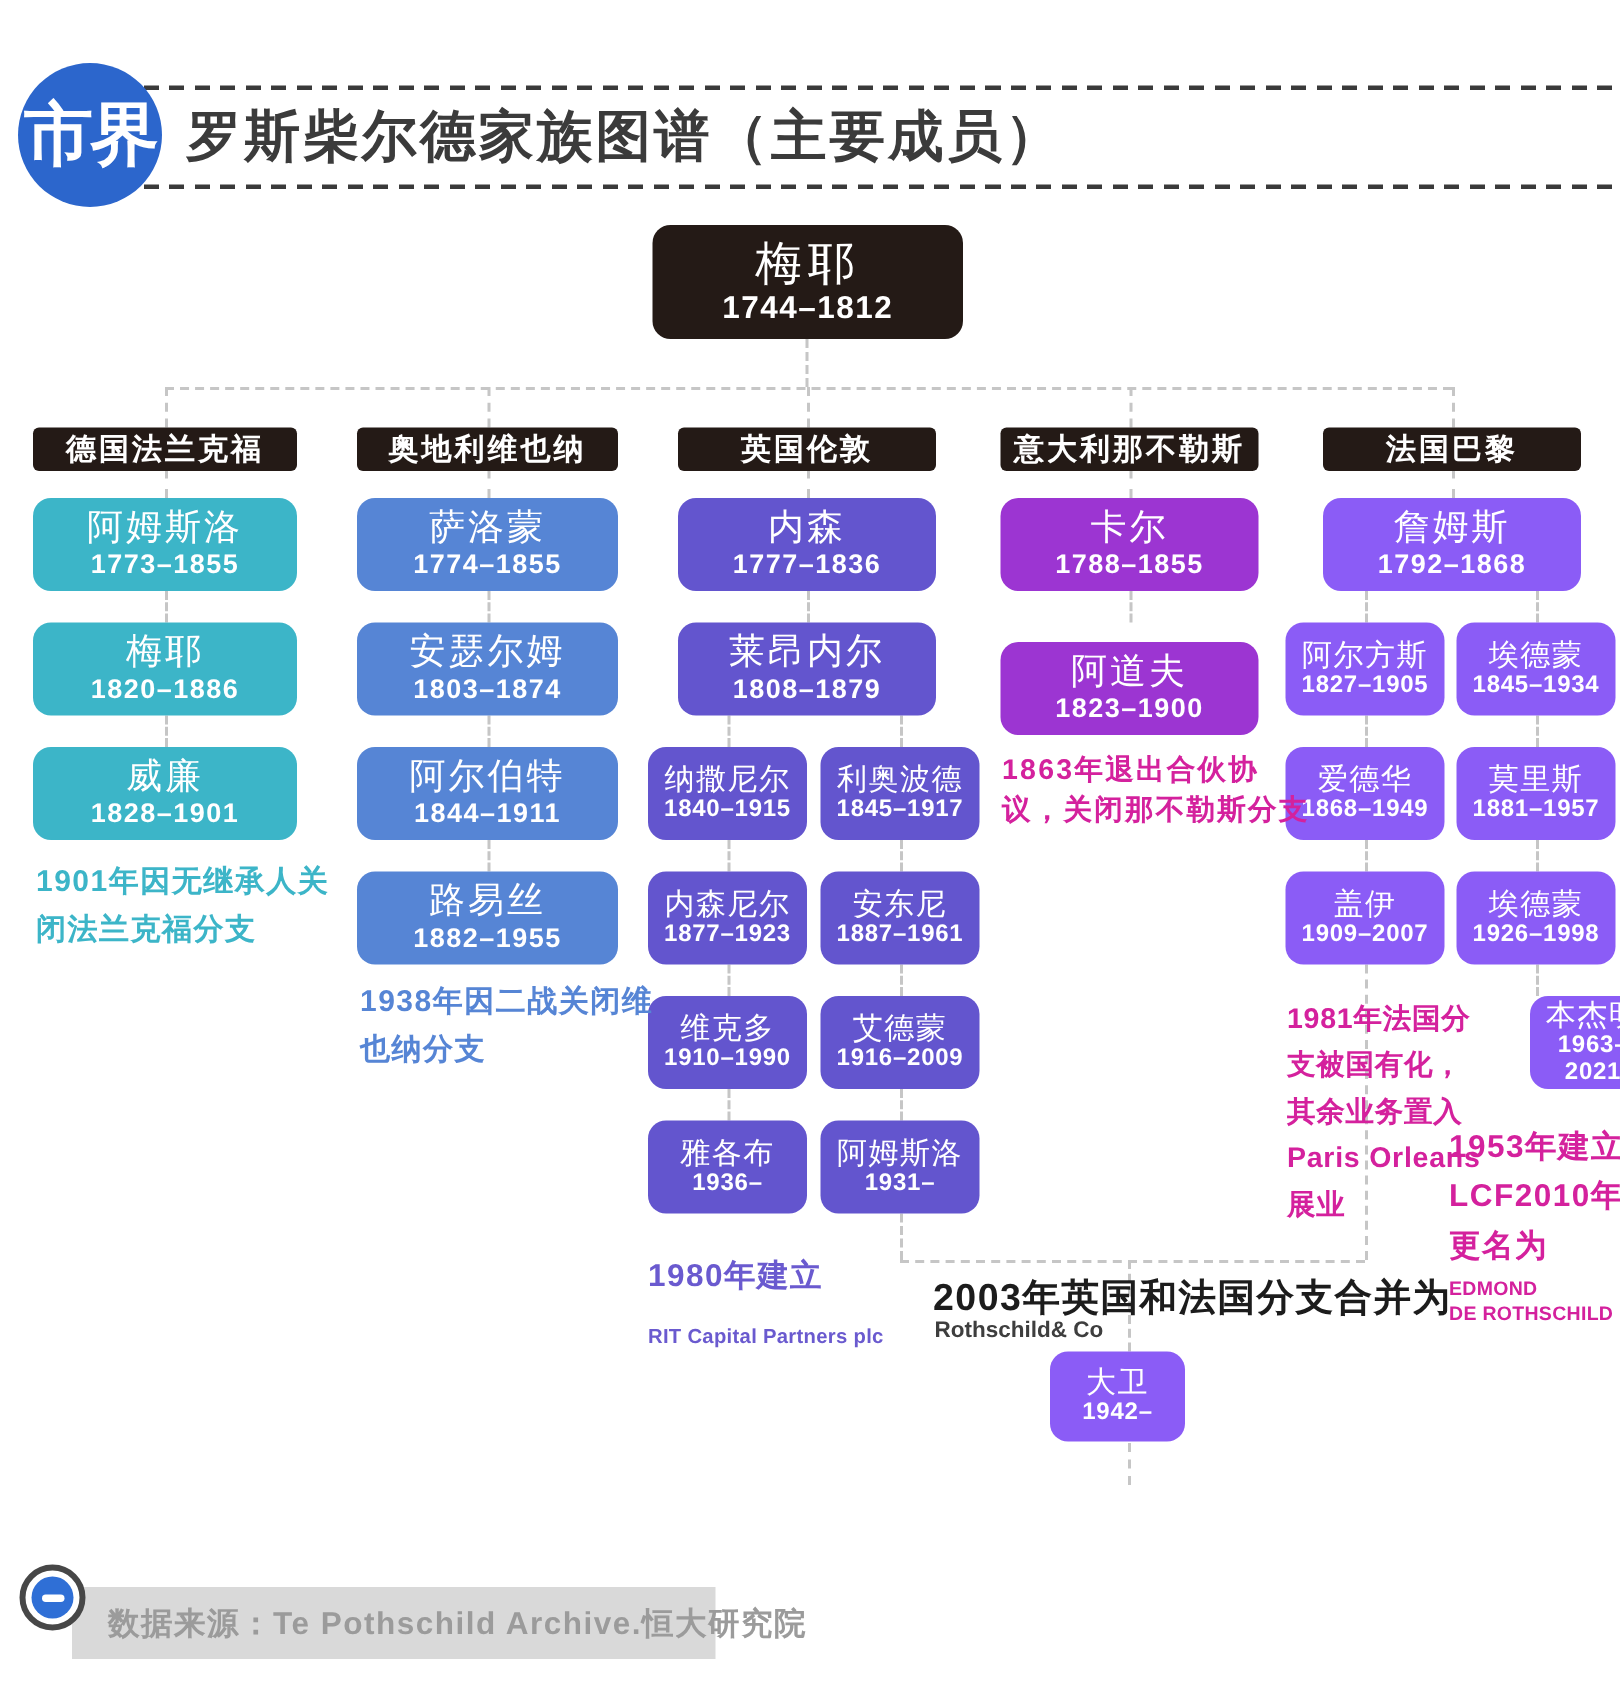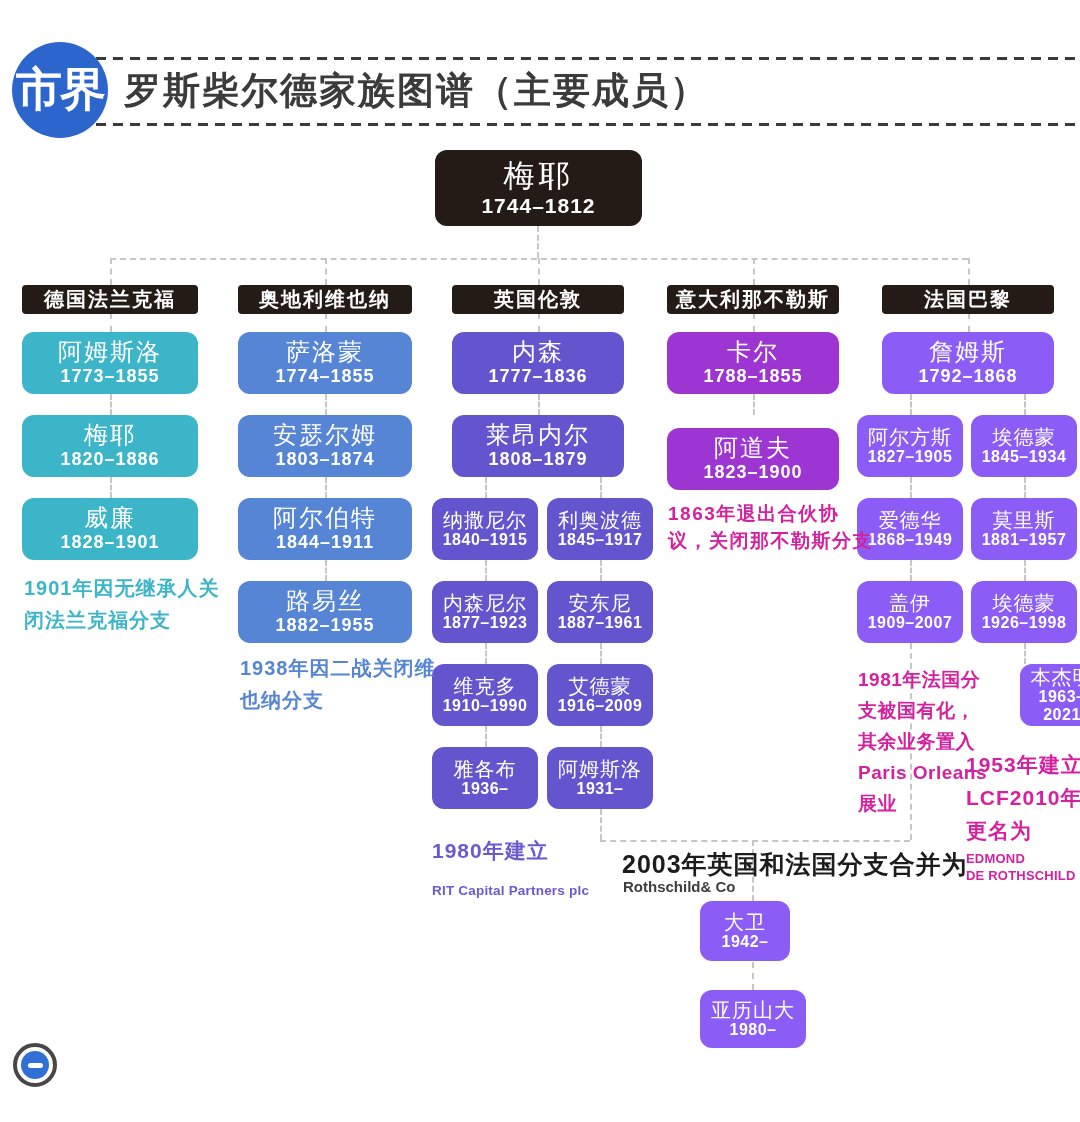--- a/index.html
+++ b/index.html
@@ -259,24 +259,23 @@
 更名为</div>
   <div class="note note-en t-magenta" style="left:966px;top:850px;width:120px">EDMOND
 DE ROTHSCHILD</div>
 
   <div class="merge-title" style="left:622px;top:848px">2003年英国和法国分支合并为</div>
   <div class="merge-sub" style="left:623px;top:878px">Rothschild&amp; Co</div>
   <div class="node small c-magenta" style="left:700px;top:901px;width:90px;height:60px">
     <div class="name">大卫</div>
     <div class="years">1942–</div>
   </div>
-  <div class="node small c-magenta" style="left:700px;top:990px;width:106px;height:58px">
-    <div class="name">亚历山大</div>
-    <div class="years">1980–</div>
-  </div>
-
+
+  <div class="srcbar">
+    <div class="srctext">数据来源：Te Pothschild Archive.恒大研究院</div>
+  </div>
   <div class="srcicon">
     <div class="blue">
         <div class="minus"></div>
       </div>
   </div>
 
 </div>
 
 </body></html>

